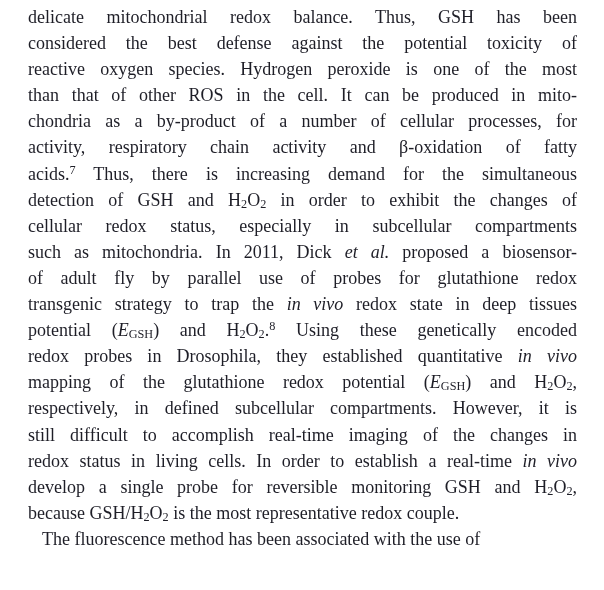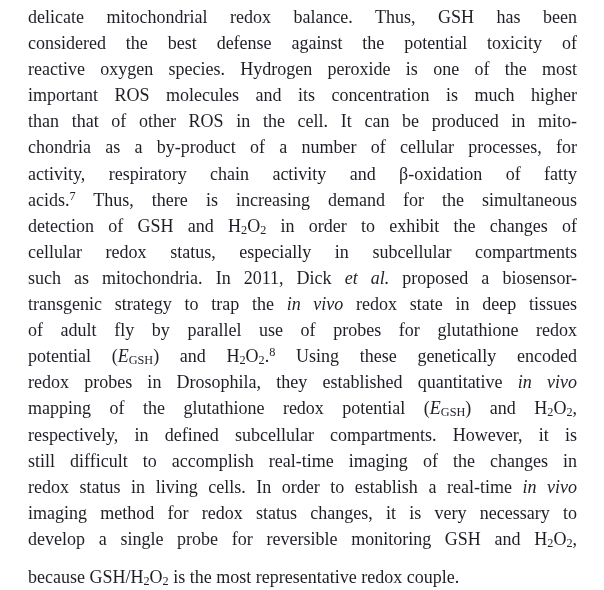--- a/index.html
+++ b/index.html
@@ -26,21 +26,20 @@
   .line {
     height: 26.1px;
     line-height: 26.1px;
     text-align: justify;
     text-align-last: justify;
     overflow: visible;
   }
   .line.no-justify {
     text-align: right;
     text-align-last: left;
-    margin-top: 12px;
   }
   .line.indent {
     text-indent: 14px;
   }
   .line sub {
     font-size: 68%;
     vertical-align: -0.18em;
     line-height: 0;
   }
   .line sup {
@@ -52,34 +51,32 @@
   }
 </style>
 </head>
 <body>
 
 <div class="page">
   <div class="text-column" style="color: rgb(30, 30, 39);">
       <div class="line">delicate mitochondrial redox balance. Thus, GSH has been</div>
       <div class="line">considered the best defense against the potential toxicity of</div>
       <div class="line">reactive oxygen species. Hydrogen peroxide is one of the most</div>
-      <div class="line">important ROS molecules and its concentration is much higher</div>
       <div class="line">than that of other ROS in the cell. It can be produced in mito-</div>
       <div class="line">chondria as a by-product of a number of cellular processes, for</div>
       <div class="line">activity, respiratory chain activity and β-oxidation of fatty</div>
       <div class="line">acids.<sup>7</sup> Thus, there is increasing demand for the simultaneous</div>
       <div class="line">detection of GSH and H<sub>2</sub>O<sub>2</sub> in order to exhibit the changes of</div>
       <div class="line">cellular redox status, especially in subcellular compartments</div>
       <div class="line">such as mitochondria. In 2011, Dick <i>et al.</i> proposed a biosensor-</div>
+      <div class="line">of adult fly by parallel use of probes for glutathione redox</div>
       <div class="line">transgenic strategy to trap the <i>in vivo</i> redox state in deep tissues</div>
-      <div class="line">of adult fly by parallel use of probes for glutathione redox</div>
       <div class="line">potential (<i>E</i><sub>GSH</sub>) and H<sub>2</sub>O<sub>2</sub>.<sup>8</sup> Using these genetically encoded</div>
       <div class="line">redox probes in Drosophila, they established quantitative <i>in vivo</i></div>
       <div class="line">mapping of the glutathione redox potential (<i>E</i><sub>GSH</sub>) and H<sub>2</sub>O<sub>2</sub>,</div>
       <div class="line">respectively, in defined subcellular compartments. However, it is</div>
       <div class="line">still difficult to accomplish real-time imaging of the changes in</div>
       <div class="line">redox status in living cells. In order to establish a real-time <i>in vivo</i></div>
-      <div class="line">imaging method for redox status changes, it is very necessary to</div>
       <div class="line">develop a single probe for reversible monitoring GSH and H<sub>2</sub>O<sub>2</sub>,</div>
       <div class="line no-justify">because GSH/H<sub>2</sub>O<sub>2</sub> is the most representative redox couple.</div>
       <div class="line no-justify indent">The fluorescence method has been associated with the use of</div>
     </div>
 </div>
 
 </body></html>

